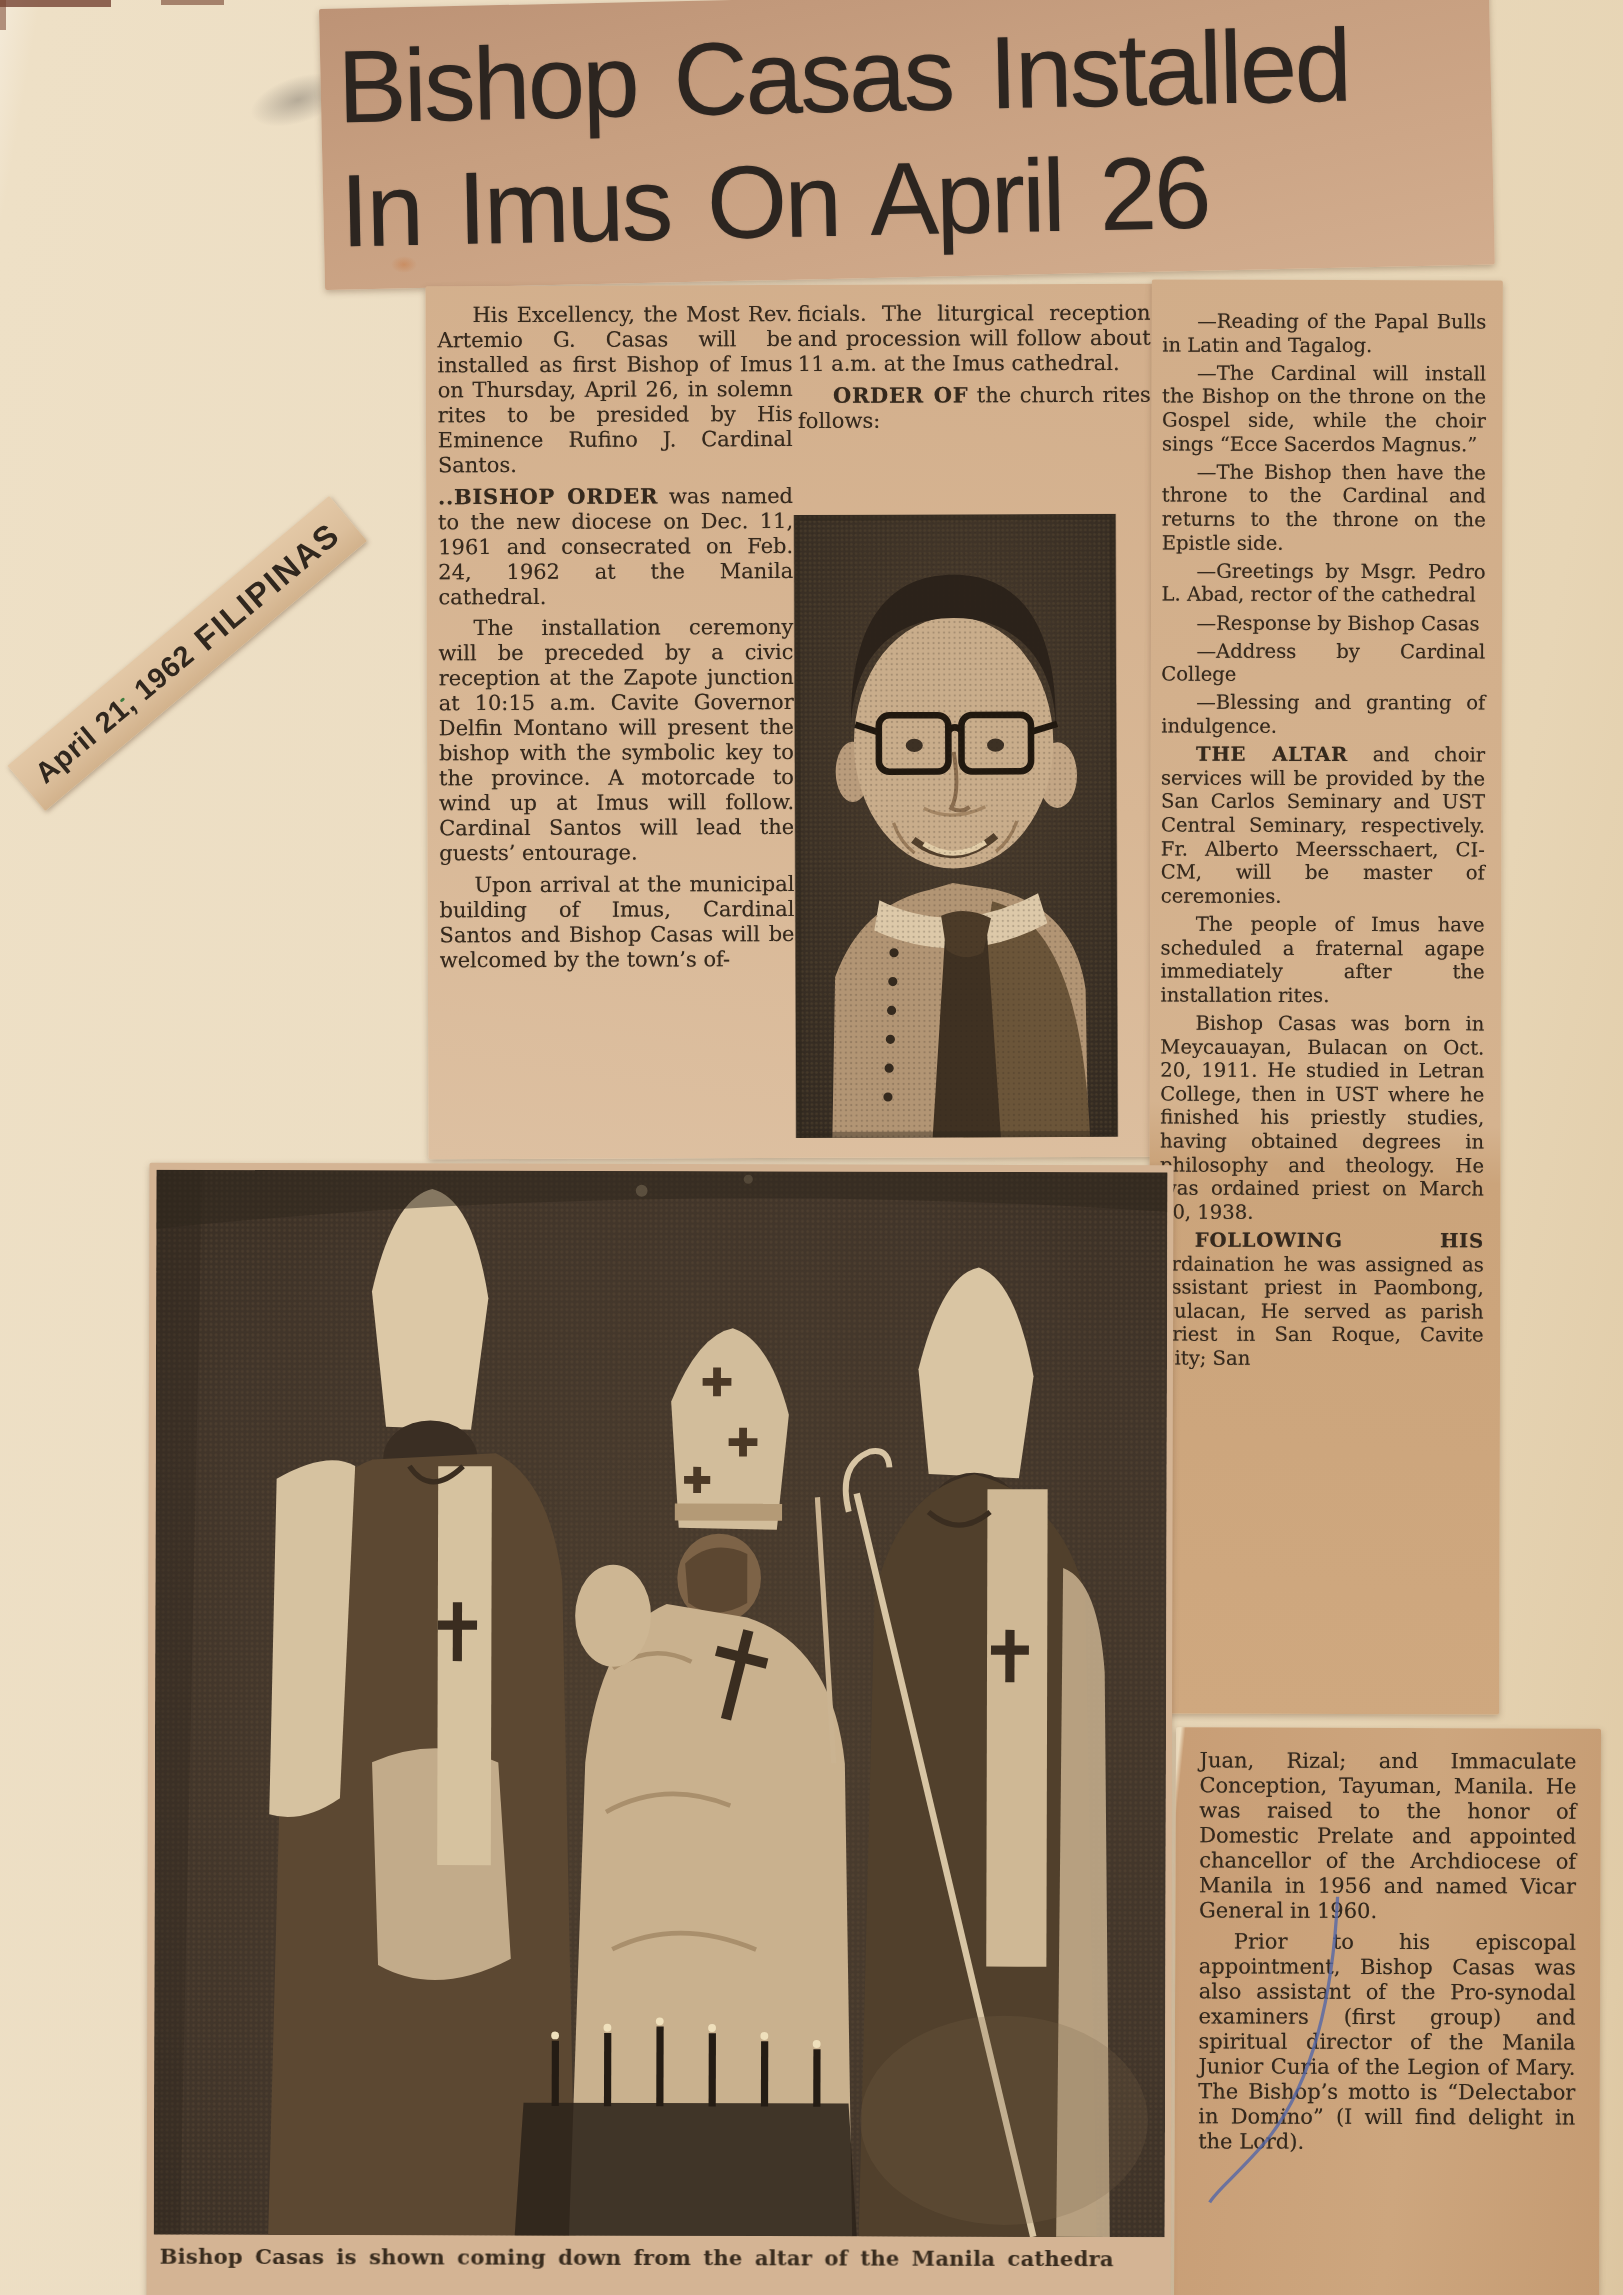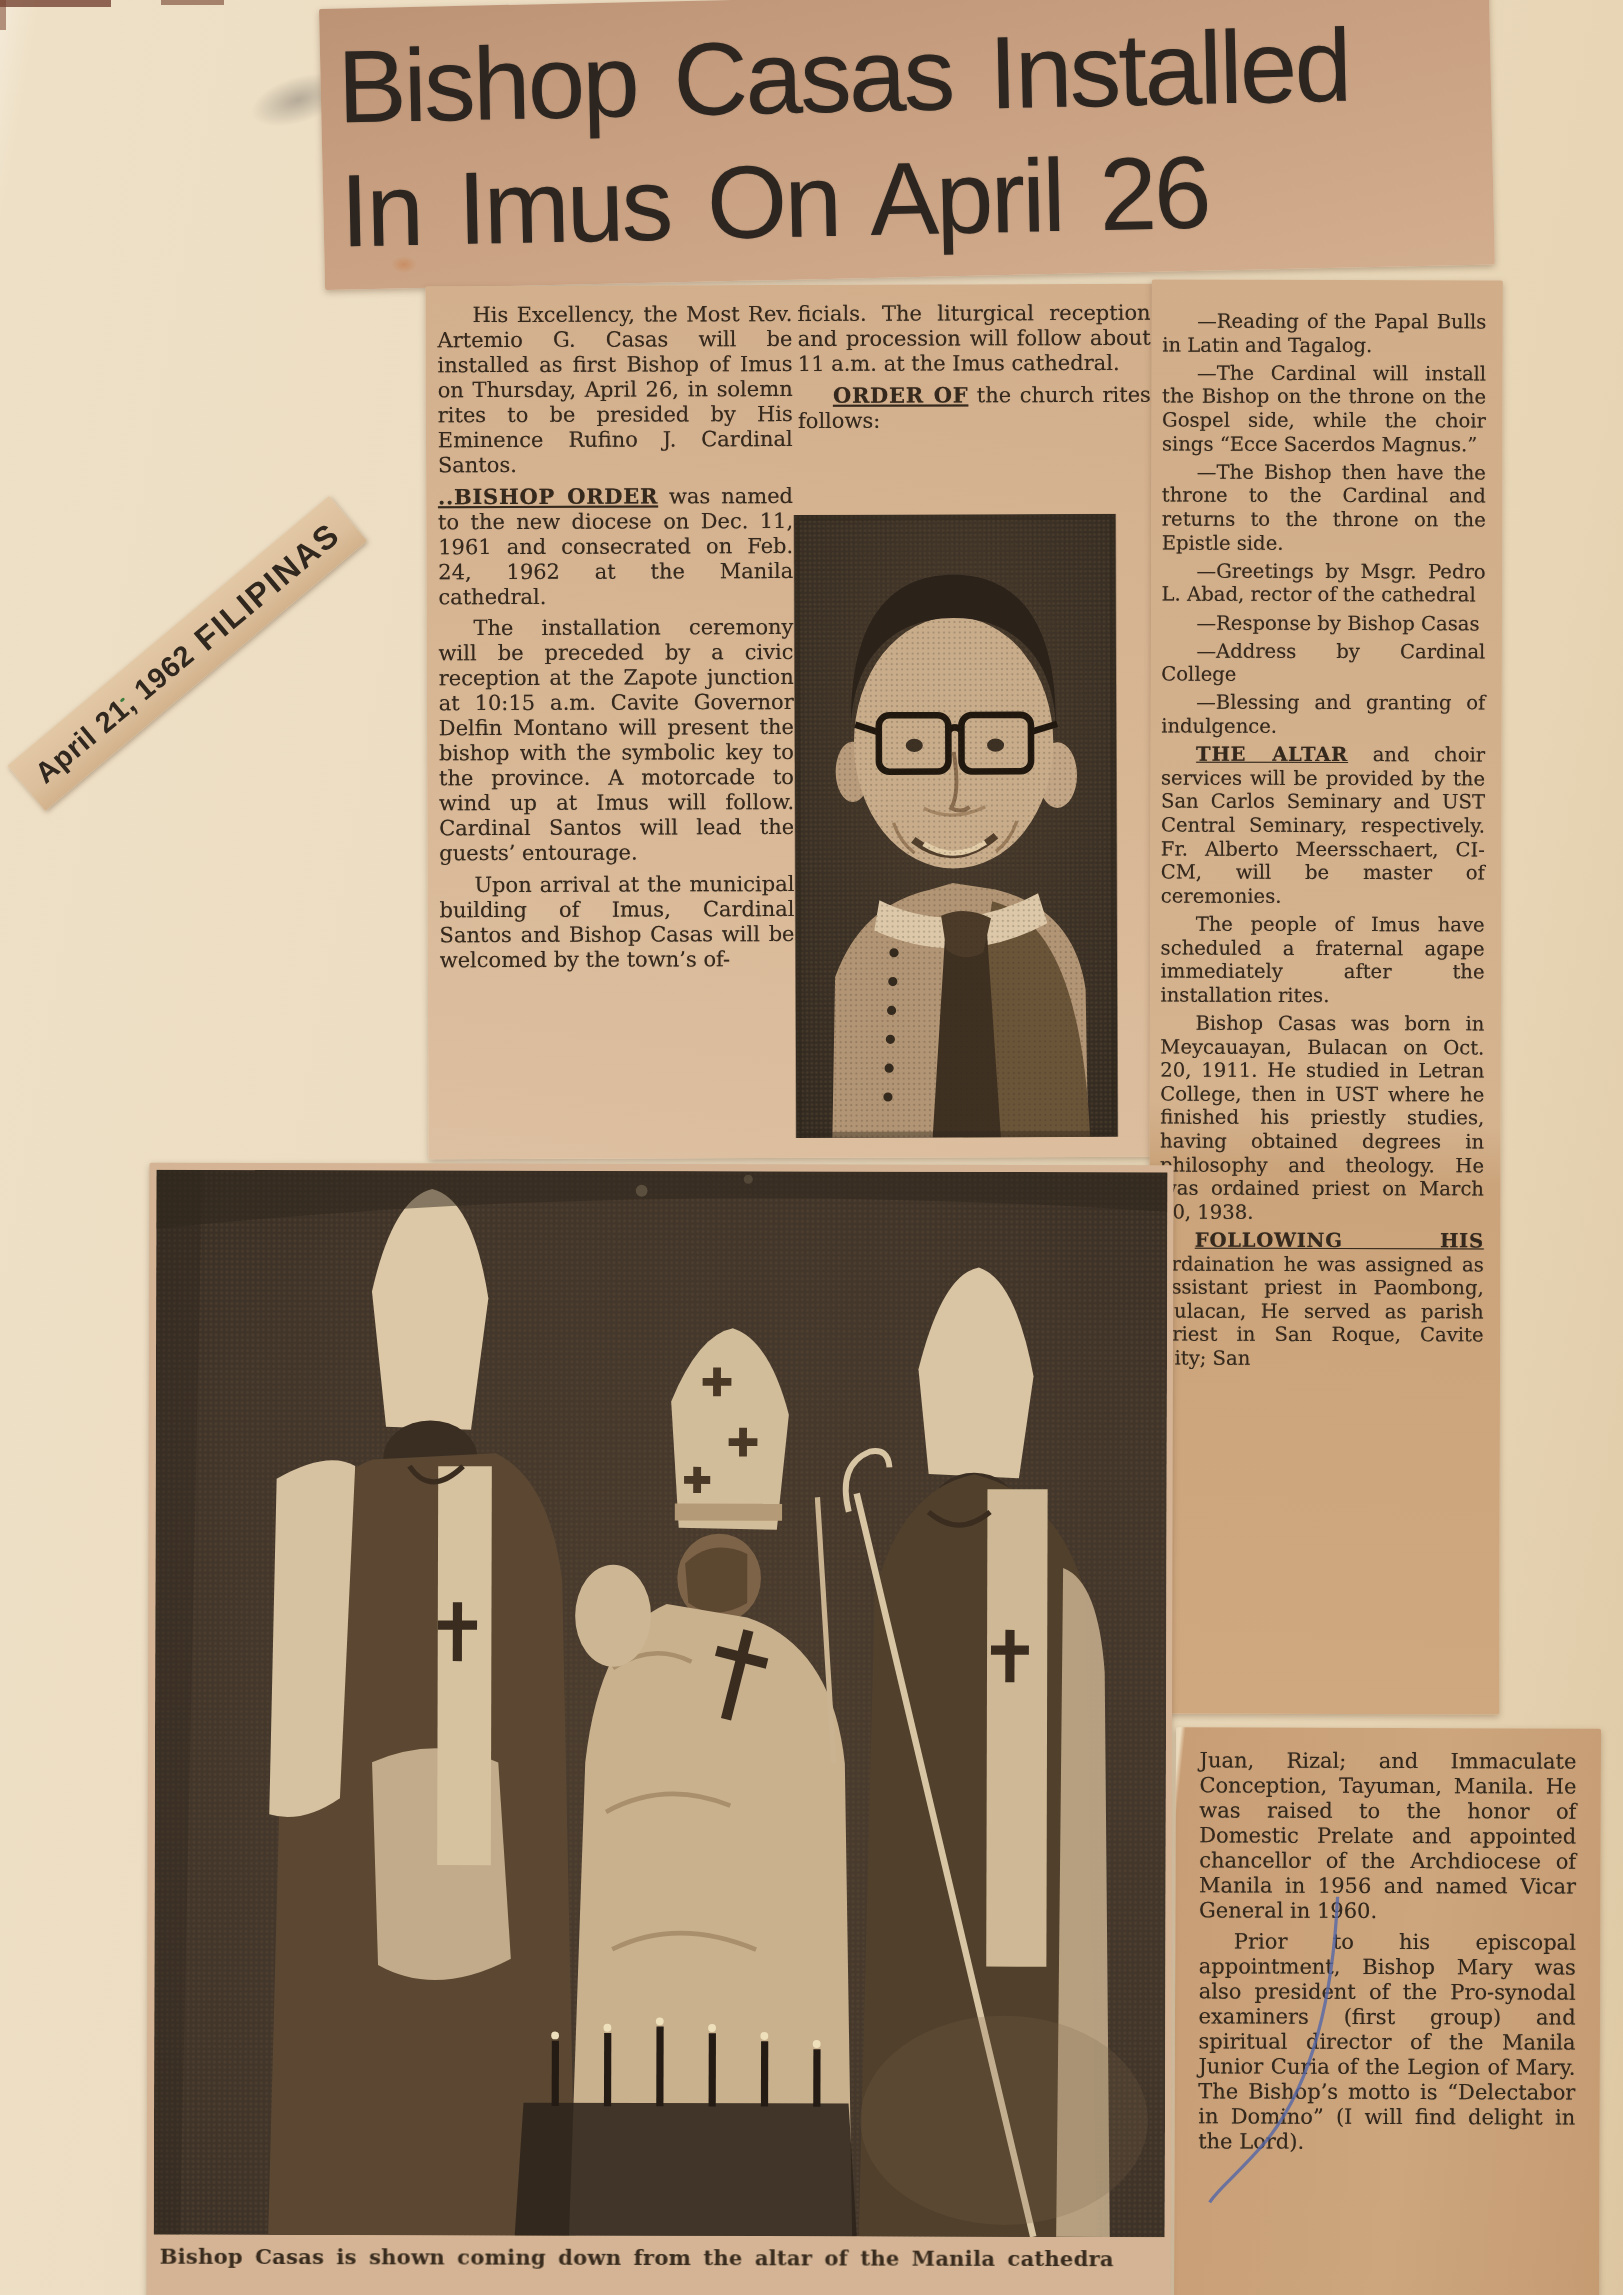--- a/index.html
+++ b/index.html
@@ -26,21 +26,21 @@
     left:427px; top:285px; width:735px; height:873px;
     background:linear-gradient(188deg,#d2ae8b 0%,#d8b795 55%,#ddc0a1 100%);
     transform:rotate(-.2deg);
   }
   .col{position:absolute; top:15.7px; font-size:21px; line-height:25px; color:#35291d;
        text-shadow:0 0 0.7px rgba(52,40,28,.5);}
   .col1{left:11.8px; width:355px;}
   .col2{left:372px; width:353px;}
   .para{margin:0 0 5.9px; text-align:justify;}
   .para.indent{text-indent:35px;}
-  .lead{font-weight:bold; letter-spacing:0.7px;text-decoration:underline;}
+  .lead{font-weight:bold; letter-spacing:0.7px;}
   
   .col3-clip{
     left:1150px; top:280px; width:351px; height:1434px;
     background:linear-gradient(184deg,#d1ad89 0%,#d5b38f 58%,#cba47b 62%,#cfa87f 100%);
     transform:rotate(.15deg);
   }
   .col3-clip .coltext{position:absolute; left:10.5px; top:30px; width:324px;
     font-size:19.6px; line-height:23.6px; color:#35291d; text-shadow:0 0 0.7px rgba(52,40,28,.5);}
   .col3-clip .para{margin:0 0 4.6px;}
   
@@ -184,21 +184,21 @@
       <p class="para indent"><span class="lead">THE ALTAR</span><span> and choir services will be provided by the San Carlos Seminary and UST Central Seminary, respectively. Fr. Alberto Meersschaert, CI-CM, will be master of ceremonies.</span></p>
       <p class="para indent"><span class="lead"></span><span>The people of Imus have scheduled a fraternal agape immediately after the installation rites.</span></p>
       <p class="para indent"><span class="lead"></span><span>Bishop Casas was born in Meycauayan, Bulacan on Oct. 20, 1911. He studied in Letran College, then in UST where he finished his priestly studies, having obtained degrees in philosophy and theology. He was ordained priest on March 20, 1938.</span></p>
       <p class="para indent"><span class="lead">FOLLOWING HIS</span><span> ordaination he was assigned as assistant priest in Paombong, Bulacan, He served as parish priest in San Roque, Cavite City; San</span></p>
     </div>
   </div>
 
   <div class="clip col4-clip">
     <div class="coltext">
       <p class="para"><span class="lead"></span><span>Juan, Rizal; and Immaculate Conception, Tayuman, Manila. He was raised to the honor of Domestic Prelate and appointed chancellor of the Archdiocese of Manila in 1956 and named Vicar General in 1960.</span></p>
-      <p class="para indent"><span class="lead"></span><span>Prior to his episcopal appointment, Bishop Mary was also president of the Pro-synodal examiners (first group) and spiritual director of the Manila Junior Curia of the Legion of Mary. The Bishop’s motto is “Delectabor in Domino” (I will find delight in the Lord).</span></p>
+      <p class="para indent"><span class="lead"></span><span>Prior to his episcopal appointment, Bishop Casas was also assistant of the Pro-synodal examiners (first group) and spiritual director of the Manila Junior Curia of the Legion of Mary. The Bishop’s motto is “Delectabor in Domino” (I will find delight in the Lord).</span></p>
     </div>
     <svg class="pen" width="425" height="589" viewBox="0 0 650 900" xmlns="http://www.w3.org/2000/svg">
       <path d="M248,258 C242,400 214,540 140,632 C100,680 66,706 54,726" fill="none" stroke="#5466a8" stroke-width="5" opacity=".8"></path>
     </svg>
   </div>
 
   <div class="clip photo-clip">
     <svg width="1011" height="1065" viewBox="0 0 1546 1628" xmlns="http://www.w3.org/2000/svg">
       <defs>
         <pattern id="htc" width="8" height="8" patternUnits="userSpaceOnUse">

